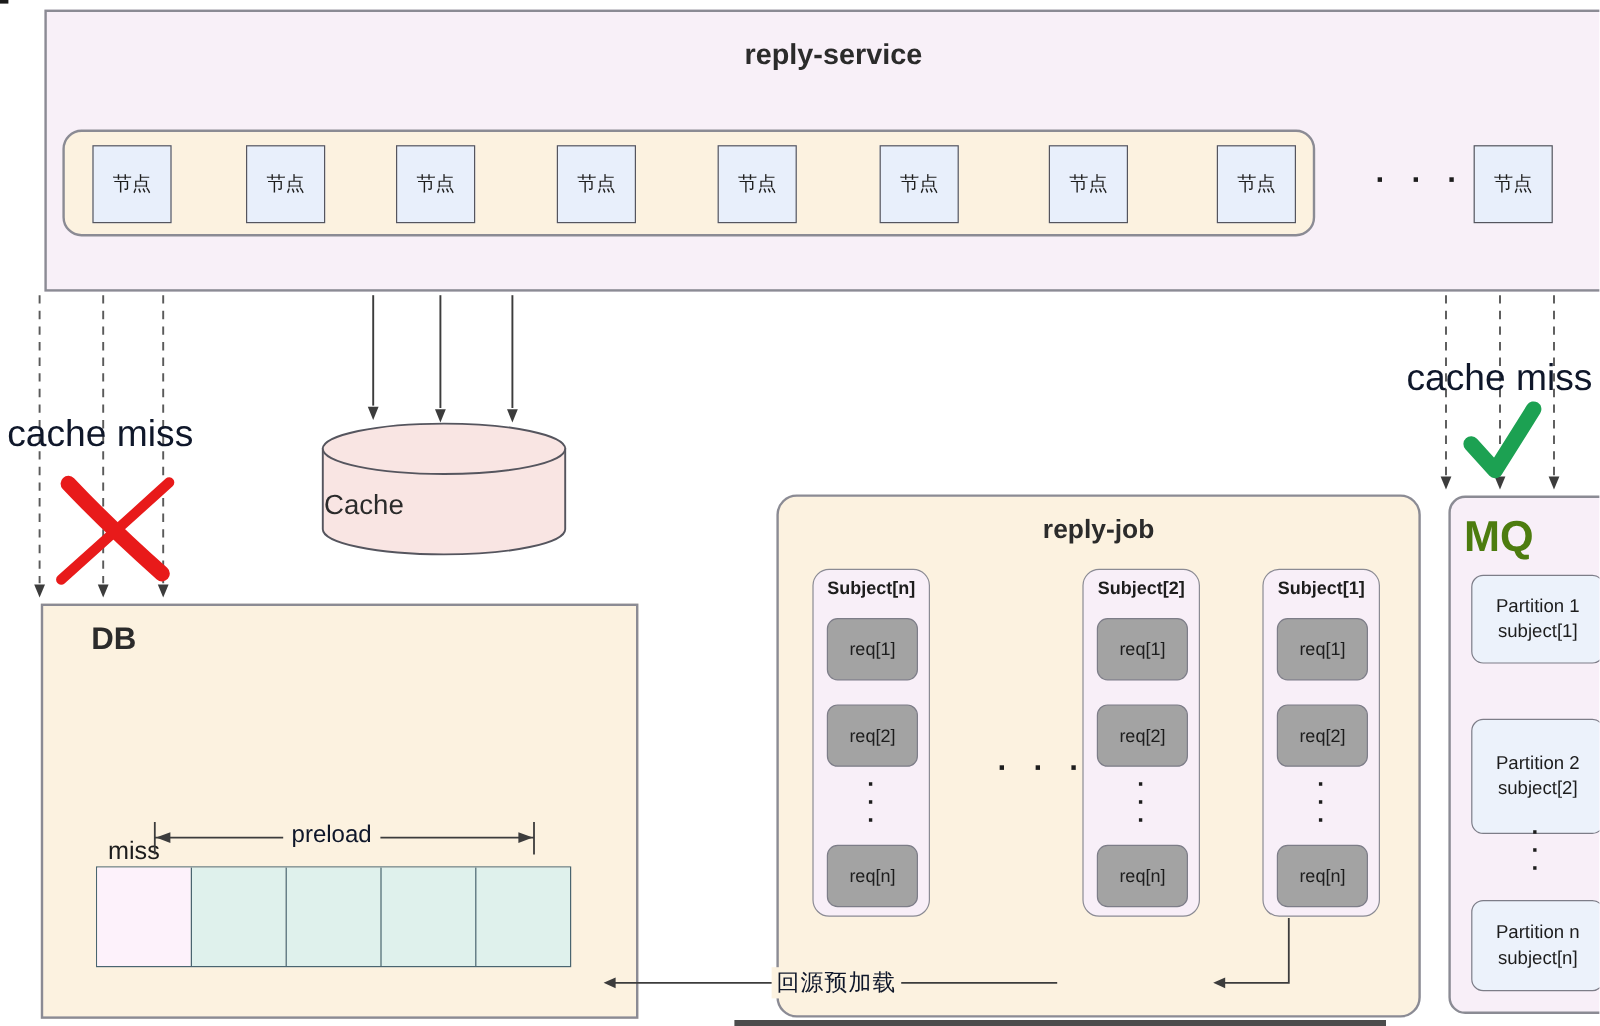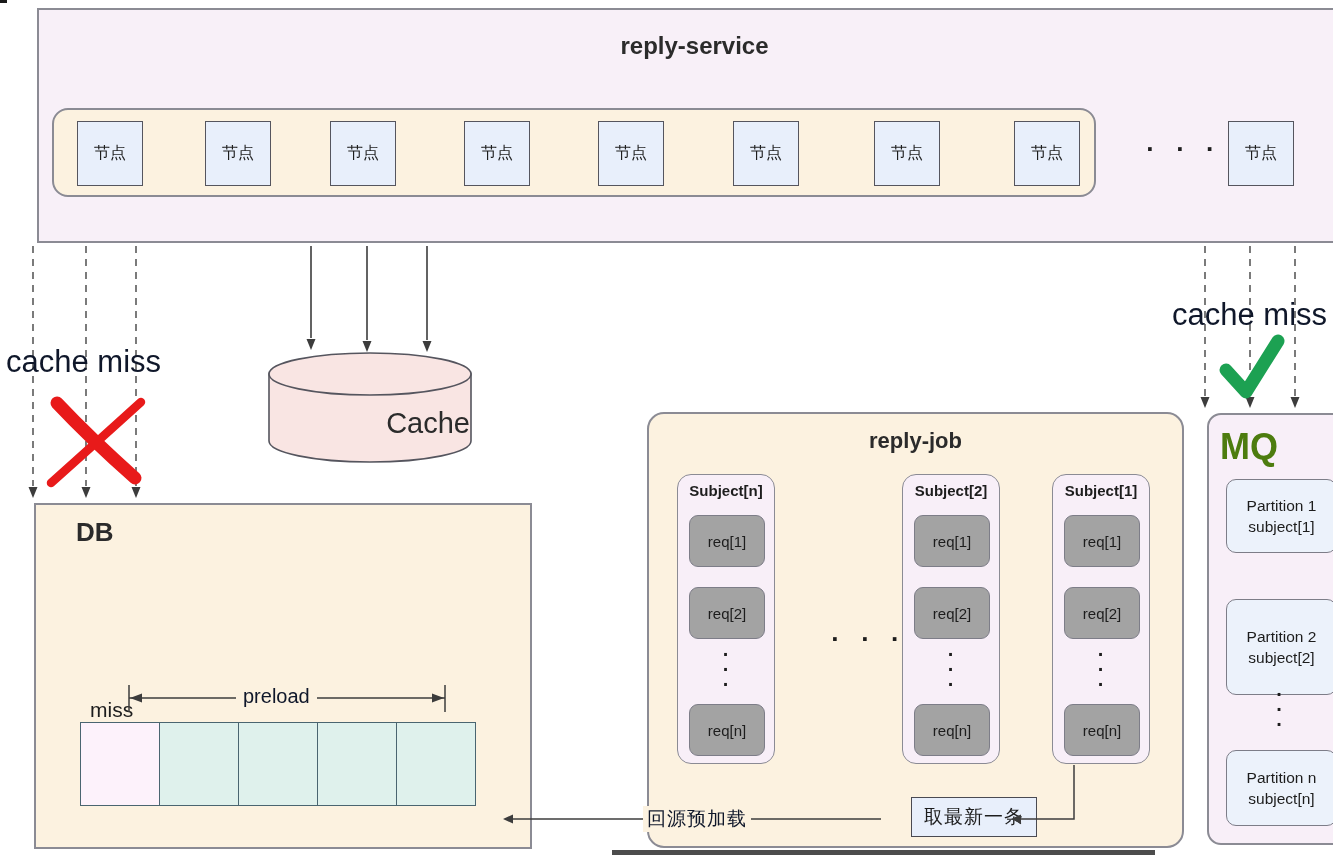--- a/index.html
+++ b/index.html
@@ -50,21 +50,21 @@
   .mq-title{position:absolute;left:11px;top:11px;font-size:36px;font-weight:bold;color:#4d7c0f;}
   .partition{position:absolute;left:17px;width:111px;background:#ecf2fb;
              border:1.5px solid #7d7d88;border-radius:10px;box-sizing:border-box;
              display:flex;flex-direction:column;align-items:center;justify-content:center;
              font-size:15.5px;line-height:21px;color:#1d1d1d;}
   
   .overlay{position:absolute;left:0;top:0;width:1333px;height:855px;pointer-events:none;}
   .lbl{position:absolute;color:#0f172a;}
   .cache-miss-left{left:6px;top:344px;font-size:31px;}
   .cache-miss-right{left:1172px;top:297px;font-size:31px;}
-  .cache-label{left:270px;top:407px;width:200px;text-align:right;font-size:29px;color:#2b2b2b;}
+  .cache-label{left:270px;top:407px;width:200px;text-align:left;font-size:23px;color:#2b2b2b;}
   .preload-label{left:236px;top:685px;font-size:20px;background:#fcf2e0;padding:0 7px;}
   .huiyuan-label{left:643px;top:806px;font-size:19px;background:#fcf2e0;padding:0 4px;letter-spacing:1px;}
   .z1{z-index:1;} .z2{z-index:2;} .z3{z-index:3;}
 </style>
 </head>
 <body>
 
 <div class="stage">
 
   <div class="panel reply-service z1">
@@ -141,21 +141,20 @@
     <div class="subject-col" style="left:403px">
       <div class="subject-head">Subject[1]</div>
       <div class="req-box" style="top:40px">req[1]</div>
       <div class="req-box" style="top:112px">req[2]</div>
       <div class="vdots" style="left:0;right:0;top:172px">·
 ·
 ·</div>
       <div class="req-box" style="top:229px">req[n]</div>
     </div>
 
-    <div class="take-latest">取最新一条</div>
   </div>
 
   <div class="panel mq z1">
     <div class="mq-title">MQ</div>
     <div class="partition" style="top:64px;height:74px">
       <span>Partition 1</span>
       <span>subject[1]</span>
     </div>
     <div class="partition" style="top:184px;height:96px">
       <span>Partition 2</span>

